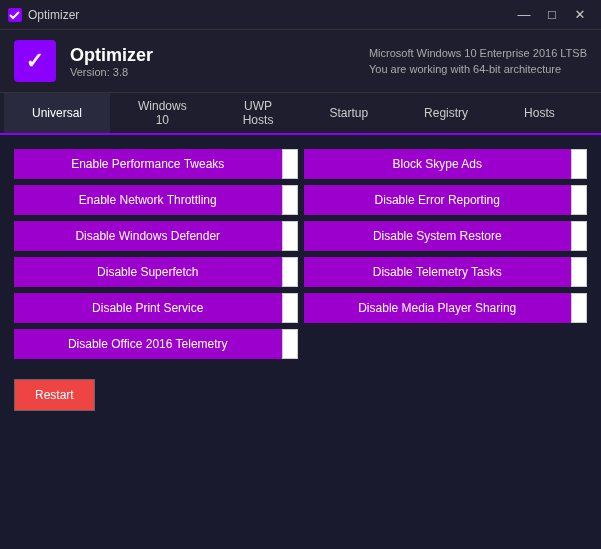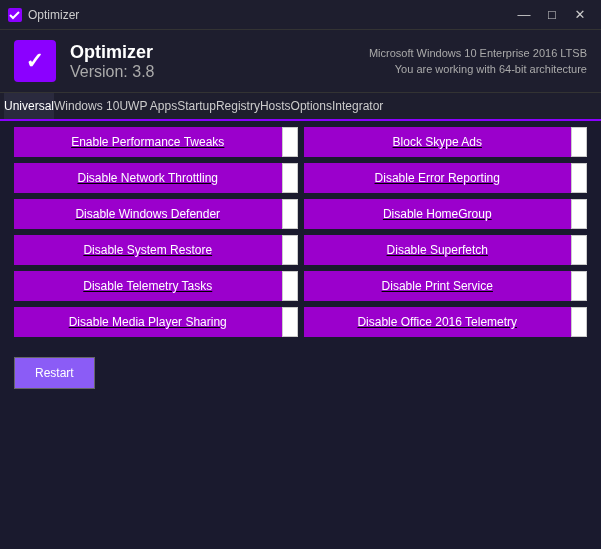--- a/index.html
+++ b/index.html
@@ -72,57 +72,56 @@
       font-size: 22px;
       font-weight: bold;
     }
     .header-info h1 {
       color: white;
       font-size: 18px;
       font-weight: 600;
     }
     .header-info .version {
       color: #aaa;
-      font-size: 16px;
+      font-size: 11px;
     }
     .header-desc {
       margin-left: auto;
-      text-align: right;
+      text-align: left;
       color: #aaa;
       font-size: 11px;
       line-height: 1.5;
     }
 
     .tab-bar {
       background: #1e1e2e;
       display: flex;
       border-bottom: 2px solid #8b00ff;
       padding: 0 4px;
     }
     .tab {
-      padding: 6px 0;
+      padding: 6px 28px;
       color: #ccc;
       font-size: 12px;
       cursor: pointer;
       background: none;
       border: none;
       border-bottom: 2px solid transparent;
       margin-bottom: -2px;
     }
     .tab.active {
       color: white;
       border-bottom: 2px solid #8b00ff;
       background: #2a2a3e;
     }
 
     .main-content {
       background: #1a1a2e;
-      padding: 6px 14px;
+      padding: 14px 14px;
       flex: 1;
-      text-decoration: underline;
     }
 
     .button-grid {
       display: grid;
       grid-template-columns: 1fr 1fr;
       gap: 6px;
       margin-bottom: 14px;
     }
 
     .action-btn {
@@ -146,21 +145,21 @@
     .btn-with-indicator .action-btn {
       flex: 1;
     }
     .indicator {
       width: 16px;
       background: white;
       border: 1px solid #ccc;
     }
 
     .restart-btn {
-      background: #8b5cf6;
+      background: #ef4444;
       color: white;
       border: 1px solid #666;
       padding: 8px 20px;
       font-size: 12px;
       cursor: pointer;
       font-family: 'Segoe UI', Arial, sans-serif;
       margin-top: 6px;
     }
   </style>
 </head>
@@ -191,57 +190,53 @@
   </div>
   <div class="header-desc">
     <div>Microsoft Windows 10 Enterprise 2016 LTSB</div>
     <div>You are working with 64-bit architecture</div>
   </div>
 </div>
 
 <div class="tab-bar">
   <button class="tab active">Universal</button>
   <button class="tab">Windows 10</button>
-  <button class="tab">UWP Apps</button>
+  <button class="tab">UWP Hosts</button>
   <button class="tab">Startup</button>
   <button class="tab">Registry</button>
   <button class="tab">Hosts</button>
   <button class="tab">Options</button>
   <button class="tab">Integrator</button>
 </div>
 
 <div class="main-content">
   <div class="button-grid">
 
     <div class="btn-with-indicator">
       <button class="action-btn">Enable Performance Tweaks</button>
       <div class="indicator"></div>
     </div>
     <div class="btn-with-indicator">
       <button class="action-btn">Block Skype Ads</button>
       <div class="indicator"></div>
     </div>
 
     <div class="btn-with-indicator">
-      <button class="action-btn">Disable Network Throttling</button>
+      <button class="action-btn">Enable Network Throttling</button>
       <div class="indicator"></div>
     </div>
     <div class="btn-with-indicator">
       <button class="action-btn">Disable Error Reporting</button>
       <div class="indicator"></div>
     </div>
 
     <div class="btn-with-indicator">
       <button class="action-btn">Disable Windows Defender</button>
       <div class="indicator"></div>
     </div>
-    <div class="btn-with-indicator">
-      <button class="action-btn">Disable HomeGroup</button>
-      <div class="indicator"></div>
-    </div>
 
     <div class="btn-with-indicator">
       <button class="action-btn">Disable System Restore</button>
       <div class="indicator"></div>
     </div>
     <div class="btn-with-indicator">
       <button class="action-btn">Disable Superfetch</button>
       <div class="indicator"></div>
     </div>
 

